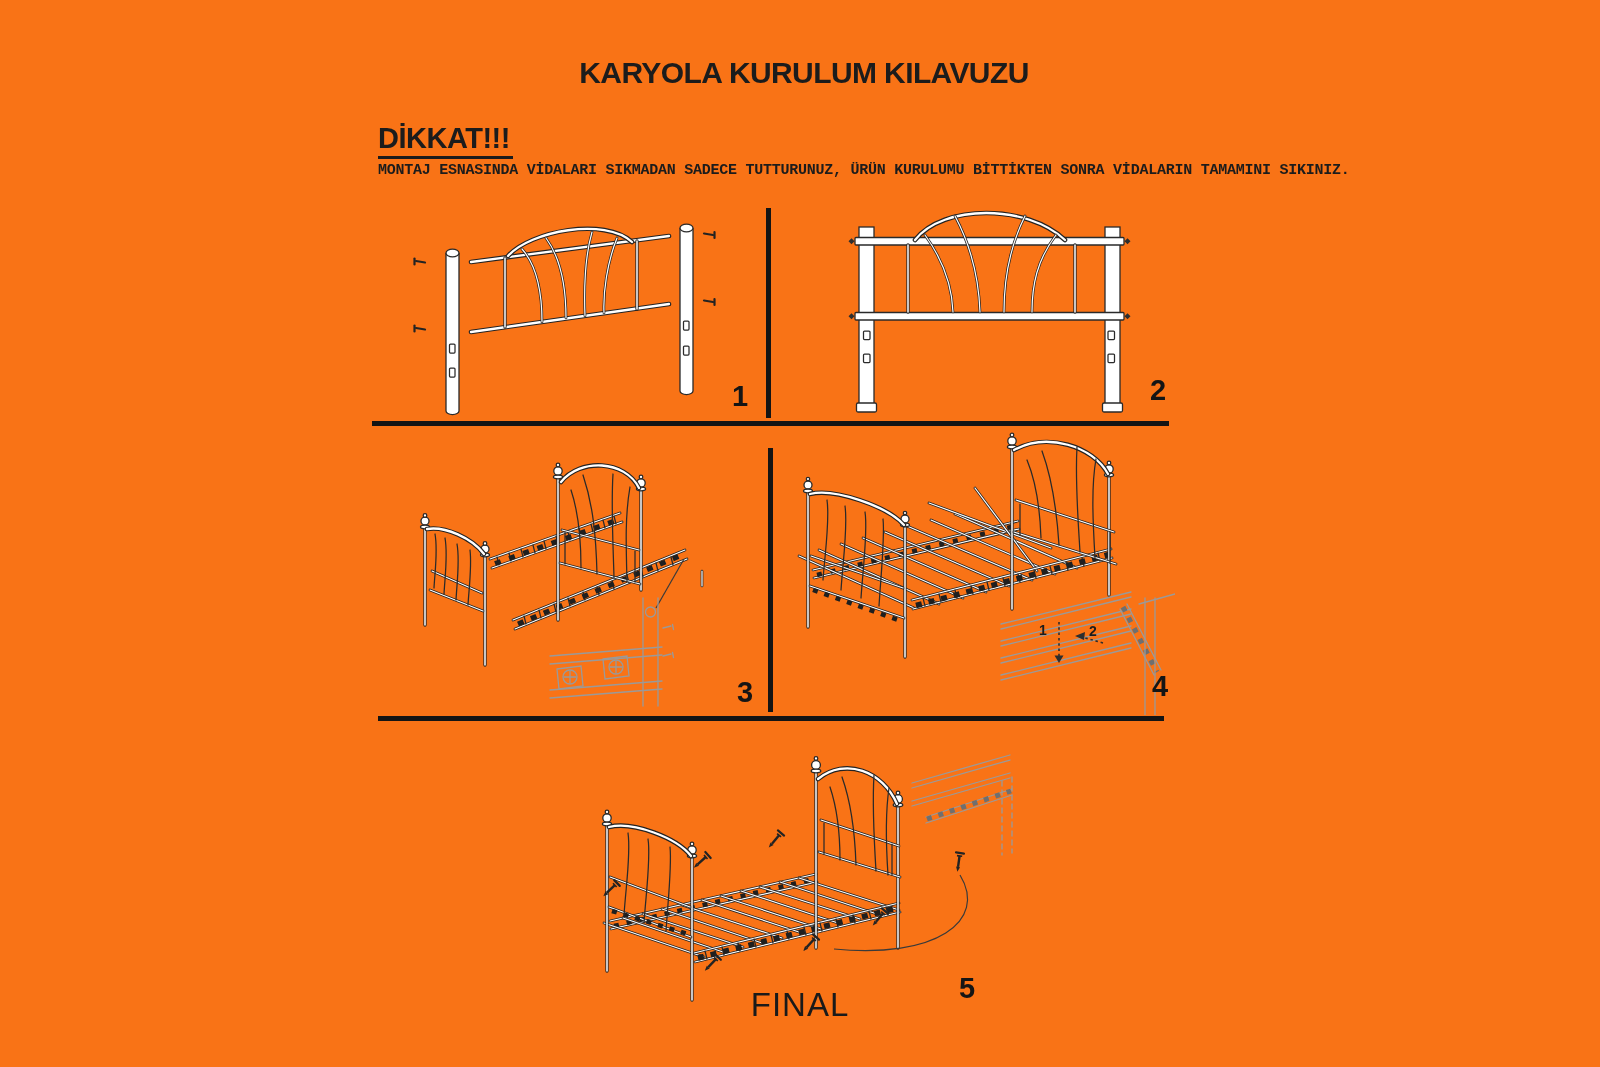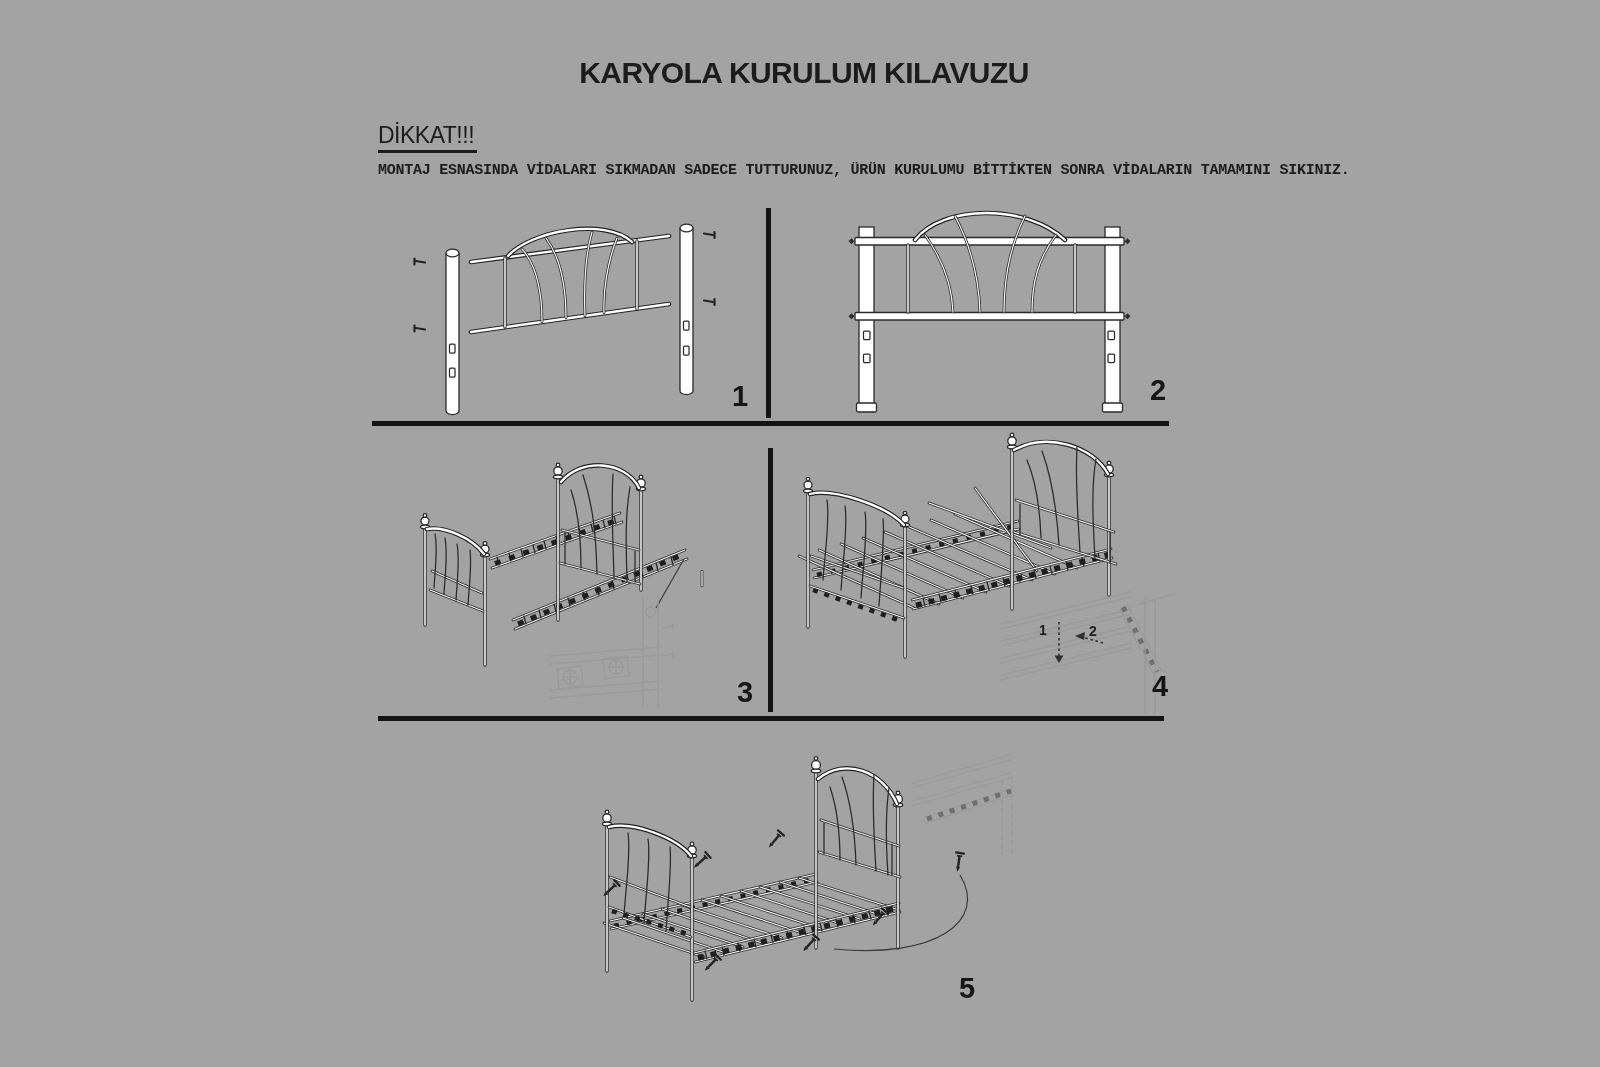--- a/index.html
+++ b/index.html
@@ -1,20 +1,20 @@
 <!DOCTYPE html>
 <html><head>
 <meta charset="utf-8">
 <style>
   html,body{margin:0;padding:0;background:#fff;}
-  .page{position:relative;width:1600px;height:1067px;background:#a3a3a3;overflow:hidden;
+  .page{position:relative;width:1600px;height:1067px;background:#f97316;overflow:hidden;
         font-family:"Liberation Sans",sans-serif;color:#1c1c1c;}
   .title{position:absolute;left:370px;top:56px;width:868px;text-align:center;
          font-size:30px;font-weight:bold;letter-spacing:-0.6px;}
-  .warn-head{position:absolute;left:378px;top:122px;font-size:23px;font-weight:normal;
+  .warn-head{position:absolute;left:378px;top:122px;font-size:29px;font-weight:bold;
              letter-spacing:-0.5px;border-bottom:3px solid #1c1c1c;padding:0 3px 1px 0;}
   .warn-text{position:absolute;left:378px;top:162px;font-size:15px;font-weight:bold;
              letter-spacing:-0.25px;white-space:nowrap;font-family:Liberation Mono, monospace;}
   .divider{position:absolute;background:#141414;}
   .panel{position:absolute;}
   .panel svg{display:block;}
   .step-num{position:absolute;font-size:29px;font-weight:bold;color:#151515;}
   .final{position:absolute;left:700px;top:986px;width:200px;text-align:center;
          font-size:33px;font-weight:normal;letter-spacing:1px;color:#1a1a1a;}
 
@@ -500,14 +500,15 @@
       <path class="thin" d="M420,150 C448,196 396,234 294,224"></path>
     </svg>
   </div>
 
   <div class="step-num" style="left:732px;top:380px;">1</div>
   <div class="step-num" style="left:1150px;top:374px;">2</div>
   <div class="step-num" style="left:737px;top:676px;">3</div>
   <div class="step-num" style="left:1152px;top:670px;">4</div>
   <div class="step-num" style="left:959px;top:972px;">5</div>
 
+  <div class="final">FINAL</div>
 
 </div>
 
 </body></html>

